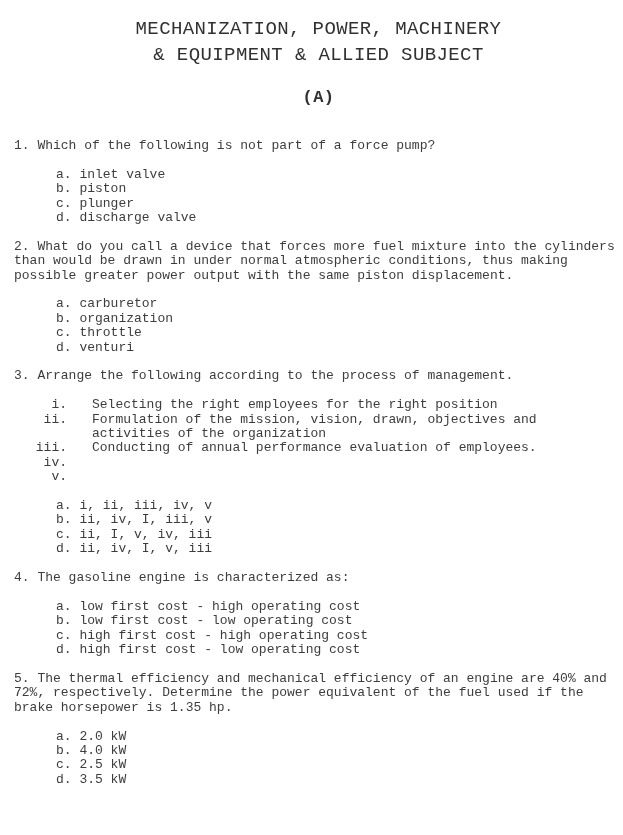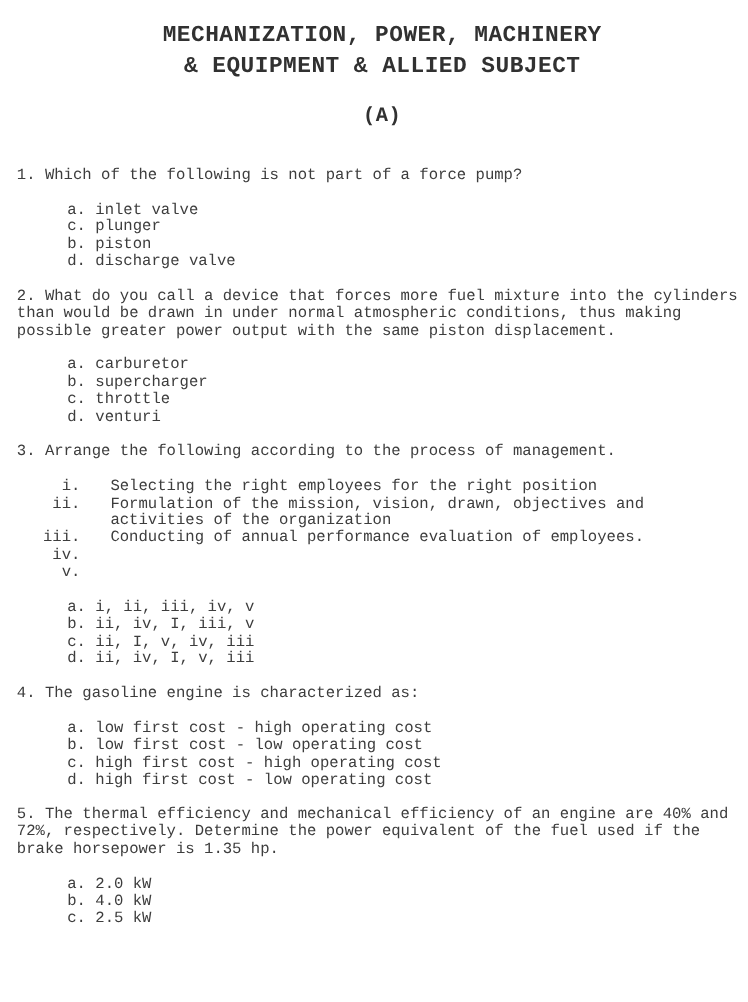--- a/index.html
+++ b/index.html
@@ -11,21 +11,21 @@
     font-family: "Liberation Mono", "DejaVu Sans Mono", monospace;
     font-size: 13px;
     line-height: 14.4px;
     color: #3d3d3d;
     padding: 16px 0 0 14px;
   }
   .header { width: 609px; text-align: center; }
   .title {
     font-size: 19px;
     line-height: 26px;
-    font-weight: bold;
+    font-weight: normal;
     letter-spacing: 0.4px;
     color: #313131;
   }
   .section-label {
     display: block;
     font-size: 17px;
     line-height: 18px;
     font-weight: bold;
     letter-spacing: 0.4px;
     margin-top: 21px;
@@ -51,31 +51,31 @@
   </h1>
   <span class="section-label">(A)</span>
 </header>
 
 <main class="content">
 
   <section class="question">
     <p class="q-text">1. Which of the following is not part of a force pump?</p>
     <ul class="options">
       <li>a. inlet valve</li>
+      <li>b. piston</li>
       <li>c. plunger</li>
-      <li>b. piston</li>
       <li>d. discharge valve</li>
     </ul>
   </section>
 
   <section class="question">
     <p class="q-text">2. What do you call a device that forces more fuel mixture into the cylinders than would be drawn in under normal atmospheric conditions, thus making possible greater power output with the same piston displacement.</p>
     <ul class="options">
       <li>a. carburetor</li>
-      <li>b. supercharger</li>
+      <li>b. organization</li>
       <li>c. throttle</li>
       <li>d. venturi</li>
     </ul>
   </section>
 
   <section class="question">
     <p class="q-text">3. Arrange the following according to the process of management.</p>
     <ol class="roman-list">
       <li class="roman-item">
         <span class="roman-num">i.</span>
@@ -113,16 +113,17 @@
       <li>d. high first cost - low operating cost</li>
     </ul>
   </section>
 
   <section class="question">
     <p class="q-text">5. The thermal efficiency and mechanical efficiency of an engine are 40% and 72%, respectively. Determine the power equivalent of the fuel used if the brake horsepower is 1.35 hp.</p>
     <ul class="options">
       <li>a. 2.0 kW</li>
       <li>b. 4.0 kW</li>
       <li>c. 2.5 kW</li>
+      <li>d. 3.5 kW</li>
     </ul>
   </section>
 
 </main>
 
 </body></html>

